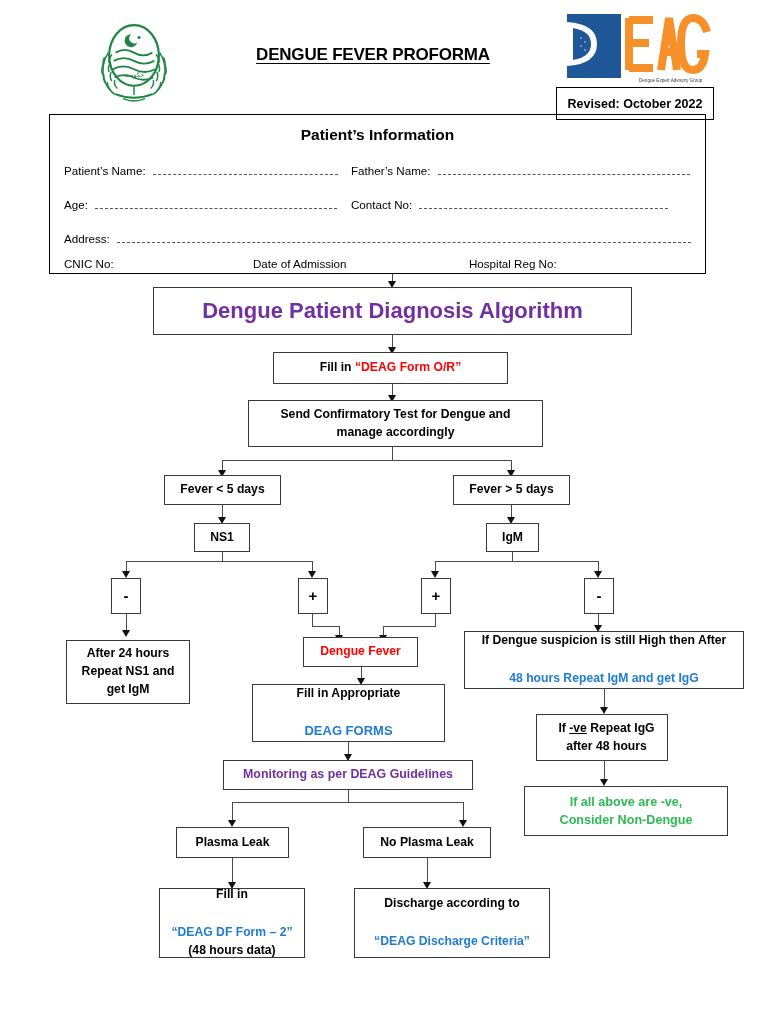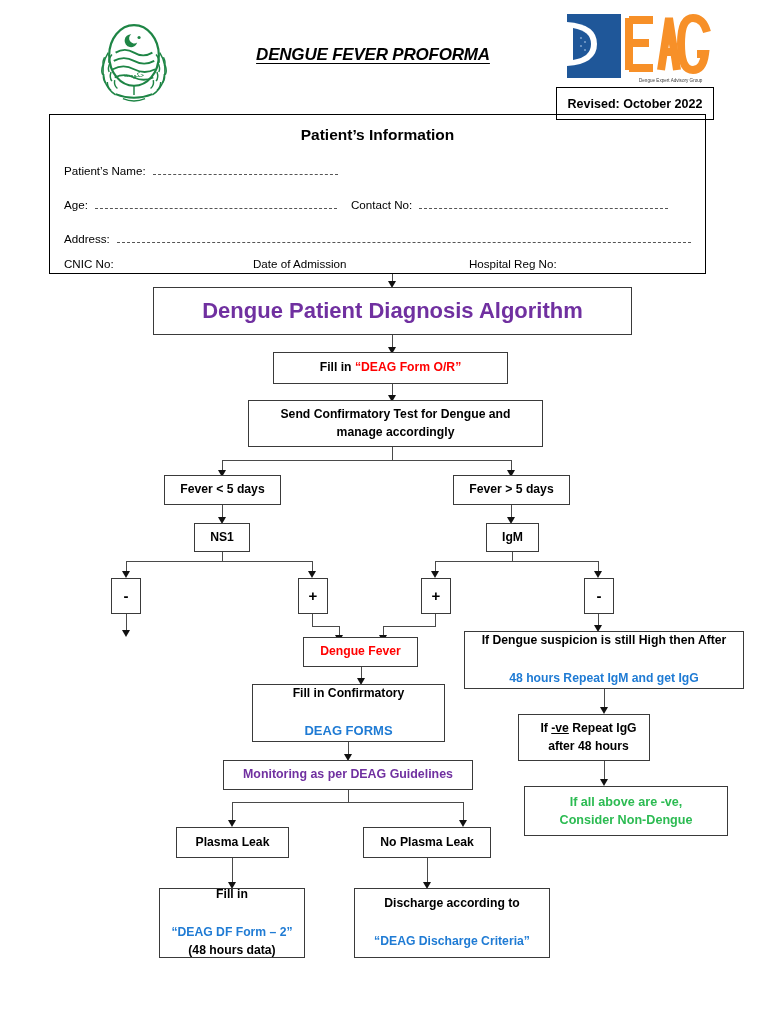--- a/index.html
+++ b/index.html
@@ -25,21 +25,20 @@
     position: absolute;
     left: 228px;
     top: 45px;
     width: 290px;
     text-align: center;
     font-size: 17px;
     font-weight: bold;
     letter-spacing: -0.2px;
     text-decoration: underline;
     text-underline-offset: 3px;
-    font-style: italic;
   }
 
   .emblem {
     position: absolute;
     left: 88px;
     top: 14px;
     width: 92px;
     height: 92px;
   }
 
@@ -202,20 +201,24 @@
 
   <div class="revised-box">Revised: October 2022</div>
 
   <div class="pat-box">
     <div class="pat-title">Patient’s Information</div>
 
     <div class="pat-row" style="left:14px; top:48px;">
       <span>Patient’s Name:</span>
       <span class="fill-line" style="width:185px;"></span>
     </div>
+    <div class="pat-row" style="left:301px; top:48px;">
+      <span>Father’s Name:</span>
+      <span class="fill-line" style="width:252px;"></span>
+    </div>
 
     <div class="pat-row" style="left:14px; top:82px;">
       <span>Age:</span>
       <span class="fill-line" style="width:242px;"></span>
     </div>
     <div class="pat-row" style="left:301px; top:82px;">
       <span>Contact No:</span>
       <span class="fill-line" style="width:249px;"></span>
     </div>
 
@@ -297,46 +300,51 @@
   <div class="arrow" style="left:334.5px; top:635px;"></div>
 
   <div class="vline" style="left:435px; top:614px; height:12px;"></div>
   <div class="hline" style="left:383px; top:626px; width:53px;"></div>
   <div class="vline" style="left:383px; top:626px; height:10px;"></div>
   <div class="arrow" style="left:378.5px; top:635px;"></div>
 
   <div class="vline" style="left:598px; top:614px; height:12px;"></div>
   <div class="arrow" style="left:593.5px; top:625px;"></div>
 
+  <div class="node" style="left:66px; top:640px; width:124px; height:64px;">
+    <div>After 24 hours</div>
+    <div>Repeat NS1 and</div>
+    <div>get IgM</div>
+  </div>
 
   <div class="node" style="left:303px; top:637px; width:115px; height:30px;">
     <span class="red">Dengue Fever</span>
   </div>
 
   <div class="vline" style="left:361px; top:667px; height:12px;"></div>
   <div class="arrow" style="left:356.5px; top:678px;"></div>
 
   <div class="node" style="left:252px; top:684px; width:193px; height:58px;">
-    <div>Fill in Confirmatory</div>
+    <div>Fill in Appropriate</div>
     <div style="height:6px;"></div>
     <div class="blue" style="font-size:13px;">DEAG FORMS</div>
   </div>
 
   <div class="vline" style="left:348px; top:742px; height:13px;"></div>
   <div class="arrow" style="left:343.5px; top:754px;"></div>
 
   <div class="node" style="left:464px; top:631px; width:280px; height:58px;">
     <div>If Dengue suspicion is still High then After</div>
     <div class="blue">48 hours Repeat IgM and get IgG</div>
   </div>
 
   <div class="vline" style="left:604px; top:689px; height:19px;"></div>
   <div class="arrow" style="left:599.5px; top:707px;"></div>
 
-  <div class="node" style="left:518px; top:714px; width:132px; height:47px;padding-left:13px;">
+  <div class="node" style="left:536px; top:714px; width:132px; height:47px;padding-left:13px;">
     <div>
       <span>If </span><span class="uline">-ve</span><span> Repeat IgG</span>
     </div>
     <div>after 48 hours</div>
   </div>
 
   <div class="vline" style="left:604px; top:761px; height:19px;"></div>
   <div class="arrow" style="left:599.5px; top:779px;"></div>
 
   <div class="node" style="left:524px; top:786px; width:204px; height:50px;">

